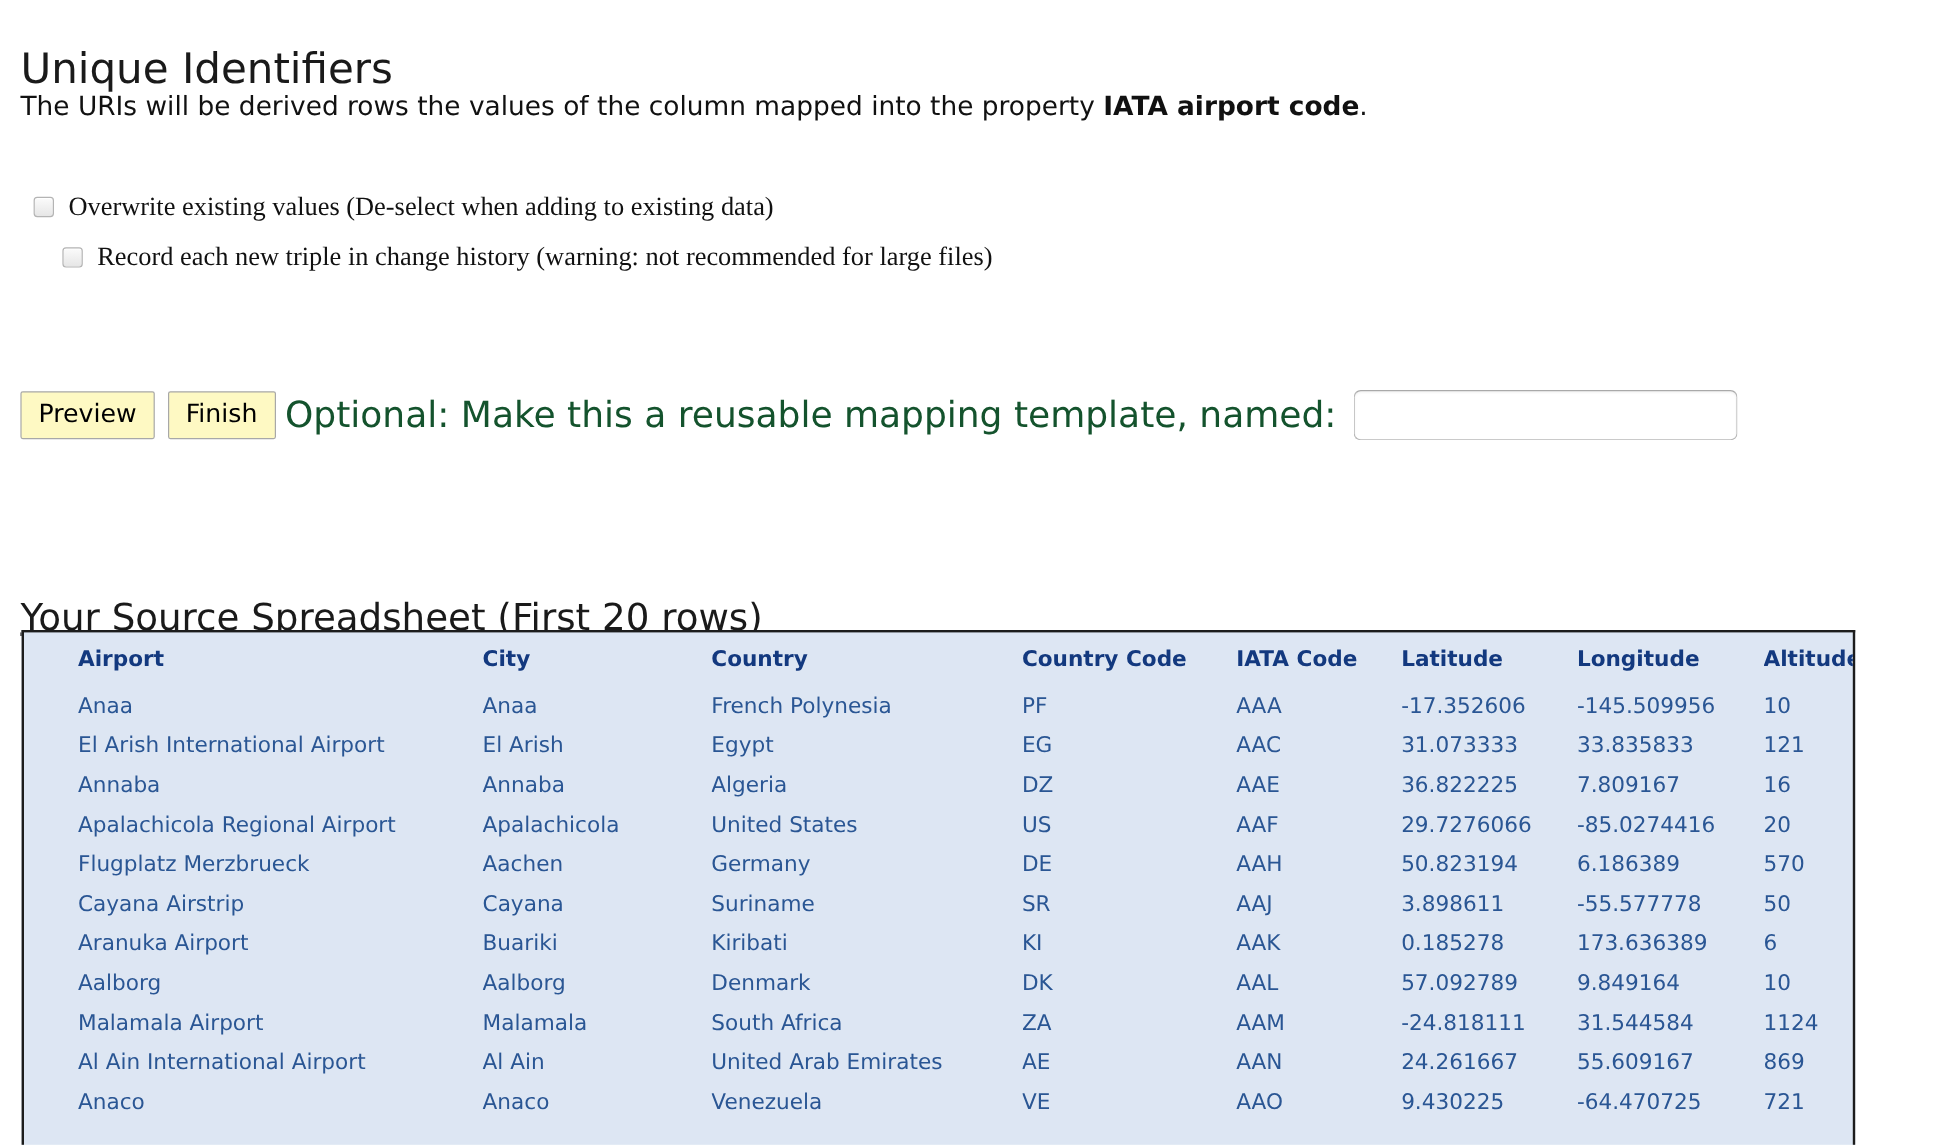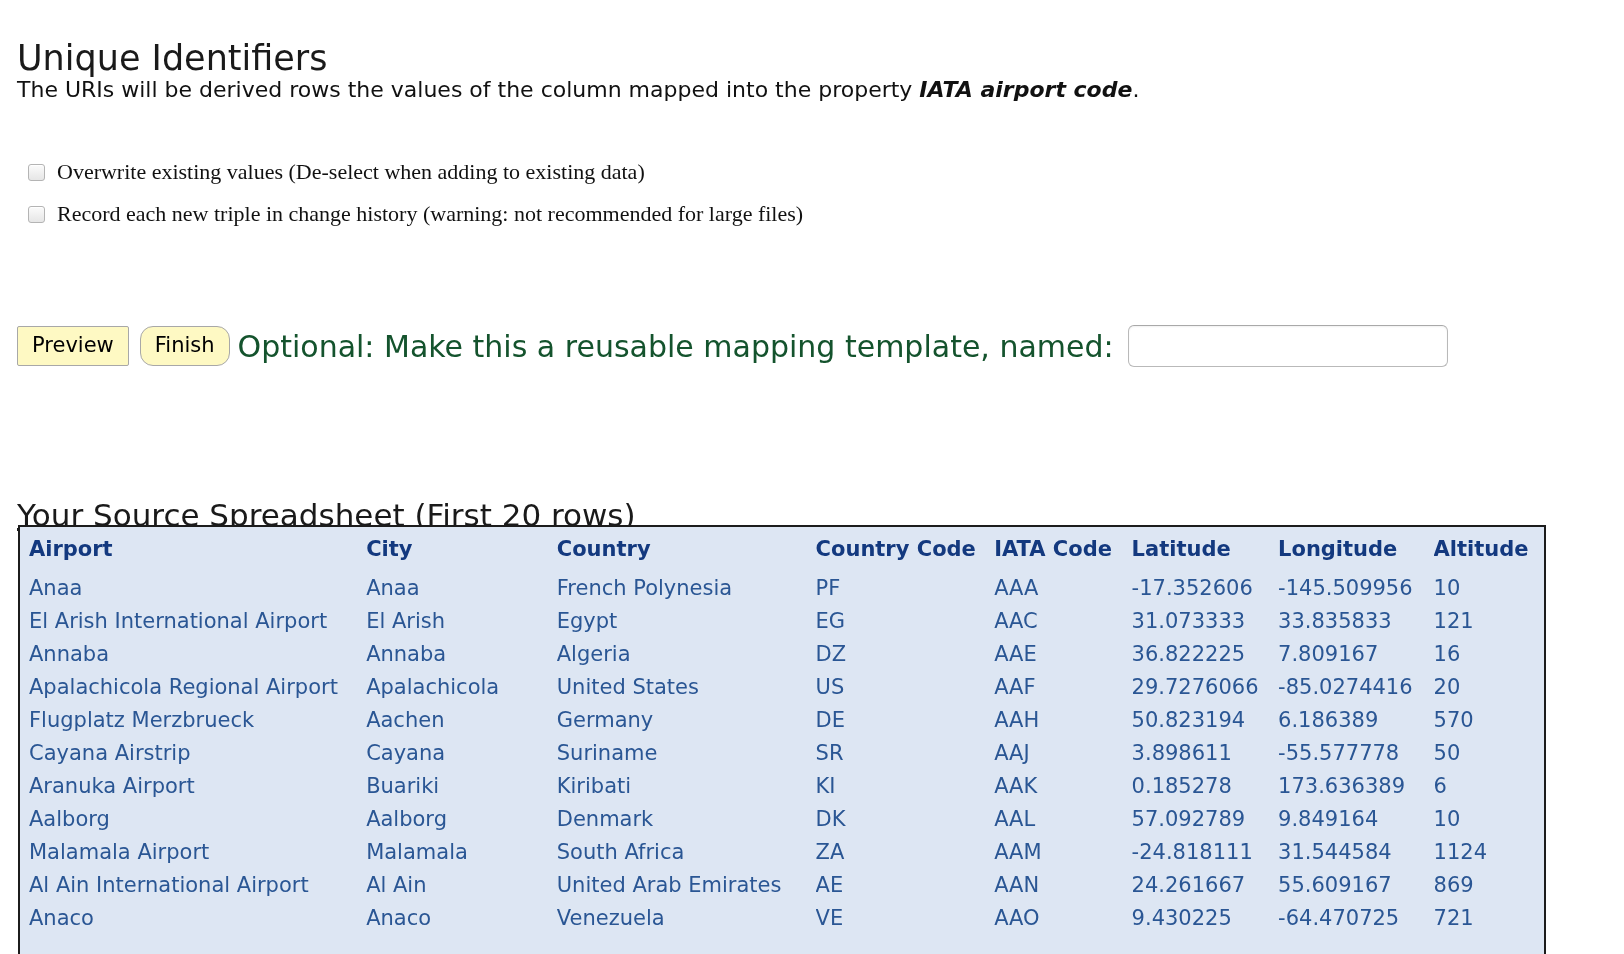--- a/index.html
+++ b/index.html
@@ -39,32 +39,32 @@
 
   .intro {
     position: absolute;
     left: 17px;
     top: 75px;
     font-size: 22px;
     line-height: 30px;
     color: #111111;
     white-space: nowrap;
   }
-  .intro b { font-weight: 700; font-style: italic; }
+  .intro b { font-weight: 700; }
 
   
   .checkrow {
     position: absolute;
     left: 28px;
     display: flex;
     align-items: center;
     white-space: nowrap;
   }
   .checkrow.r1 { top: 158px; }
-  .checkrow.r2 { top: 200px; }
+  .checkrow.r2 { top: 200px; margin-left: 24px; }
 
   .cbx {
     width: 15px;
     height: 15px;
     border: 1px solid #b4b4b4;
     border-radius: 3px;
     background: linear-gradient(#fbfbfb, #e6e6e6);
     box-shadow: inset 0 1px 0 rgba(255,255,255,0.9);
     margin-right: 12px;
     flex: none;
@@ -91,21 +91,21 @@
     font-family: "DejaVu Sans", "Liberation Sans", sans-serif;
     font-size: 21px;
     line-height: 1;
     color: #000000;
     background: #fef9c3;
     border: 1px solid #a8a8a8;
     border-radius: 2px;
     padding: 8px 14px 9px 14px;
     cursor: pointer;
   }
-  .btn + .btn { margin-left: 11px; border-radius: 13px; }
+  .btn + .btn { margin-left: 11px; }
 
   .opt-label {
     font-size: 30px;
     color: #14532d;
     margin-left: 8px;
     white-space: nowrap;
   }
 
   .tpl-input {
     margin-left: 14px;
@@ -147,22 +147,23 @@
     border-bottom: none;
     background: #dde6f3;
     box-sizing: border-box;
     overflow: hidden;
   }
 
   table.sheet {
     border-collapse: collapse;
     table-layout: fixed;
     width: 100%;
-    font-size: 21px;
+    font-size: 18px;
     color: #2a5694;
+    margin-left: 36px;
   }
 
   table.sheet th,
   table.sheet td {
     text-align: left;
     padding: 0 0 0 0;
     line-height: 33px;
     height: 33px;
     white-space: nowrap;
     overflow: hidden;

